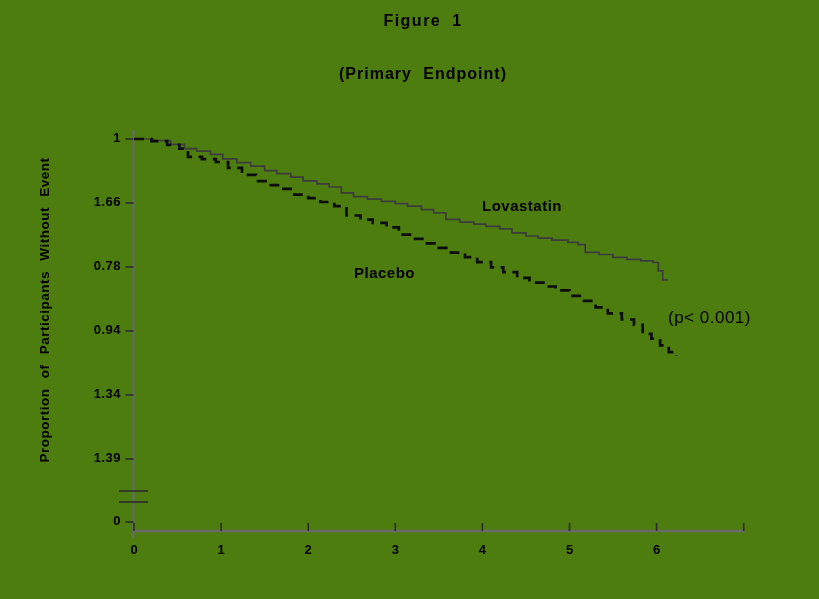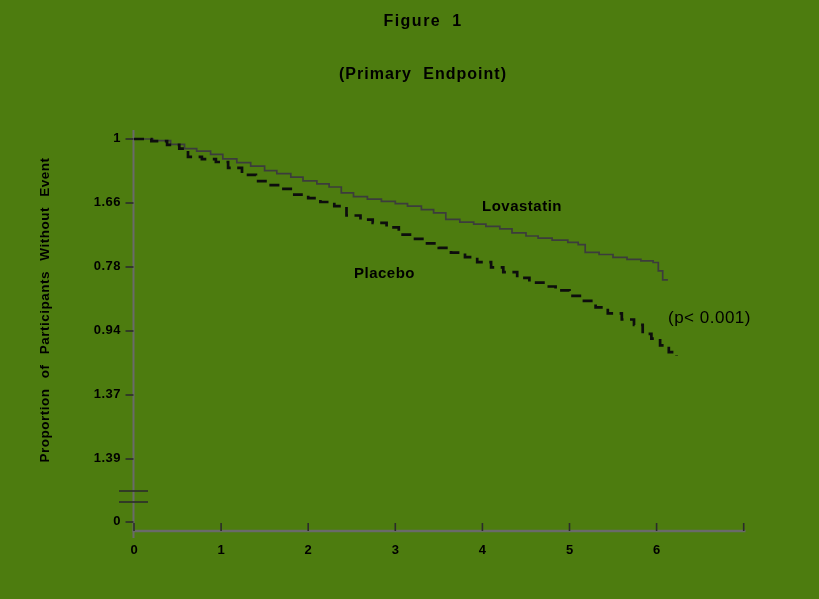--- a/index.html
+++ b/index.html
@@ -83,21 +83,21 @@
   <div class="abs series-label lbl-lovastatin">Lovastatin</div>
   <div class="abs series-label lbl-placebo">Placebo</div>
 
   <div class="abs anno-p">(p&lt; 0.001)</div>
 
   <div id="tick-labels">
       <div class="abs ytick-label" style="left: 75px; top: 130px;">1</div>
       <div class="abs ytick-label" style="left: 75px; top: 194px;">1.66</div>
       <div class="abs ytick-label" style="left: 75px; top: 258px;">0.78</div>
       <div class="abs ytick-label" style="left: 75px; top: 322px; text-align: right;">0.94</div>
-      <div class="abs ytick-label" style="left: 75px; top: 386px;">1.37</div>
+      <div class="abs ytick-label" style="left: 75px; top: 386px;">1.34</div>
       <div class="abs ytick-label" style="left: 75px; top: 450px;">1.39</div>
       <div class="abs ytick-label" style="left: 75px; top: 513px;">0</div>
       <div class="abs xtick-label" style="left: 119px; top: 542px;">0</div>
       <div class="abs xtick-label" style="left: 206.1px; top: 542px;">1</div>
       <div class="abs xtick-label" style="left: 293.2px; top: 542px;">2</div>
       <div class="abs xtick-label" style="left: 380.3px; top: 542px;">3</div>
       <div class="abs xtick-label" style="left: 467.4px; top: 542px;">4</div>
       <div class="abs xtick-label" style="left: 554.5px; top: 542px;">5</div>
       <div class="abs xtick-label" style="left: 641.6px; top: 542px;">6</div>
     </div>

